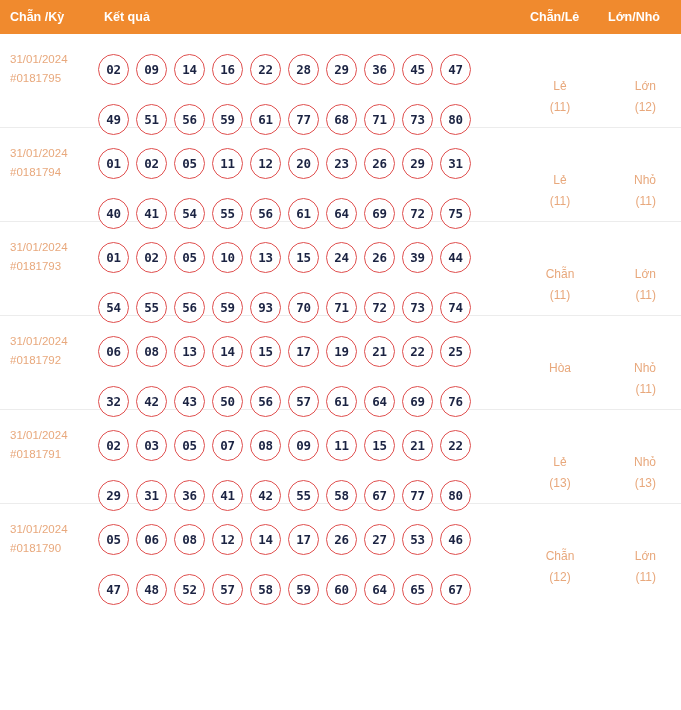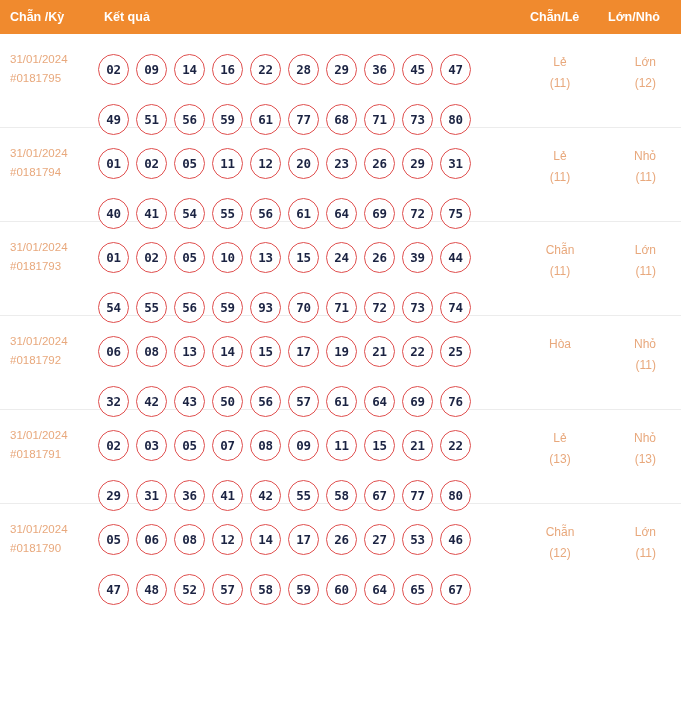--- a/index.html
+++ b/index.html
@@ -95,21 +95,21 @@
   .stat-col {
     position: absolute;
     top: 18px;
     text-align: center;
     color: #e8a87c;
     font-size: 12px;
     line-height: 21px;
   }
   .stat-oddeven  { left: 520px; width: 80px; }
   .stat-bigsmall { left: 580px; width: 76px; text-align: right; }
-  .stat-col .stat-label { display: block; white-space: nowrap; }
+  .stat-col .stat-label { display: block; white-space: nowrap; margin-top: 24px; }
   .stat-col .stat-count { display: block; white-space: nowrap; }
   .stat-col .stat-count:empty { display: none; }
 </style>
 </head>
 <body>
 
 <div class="results-table">
 
   <div class="table-header">
     <div class="th th-date">Chẵn /Kỳ</div>

